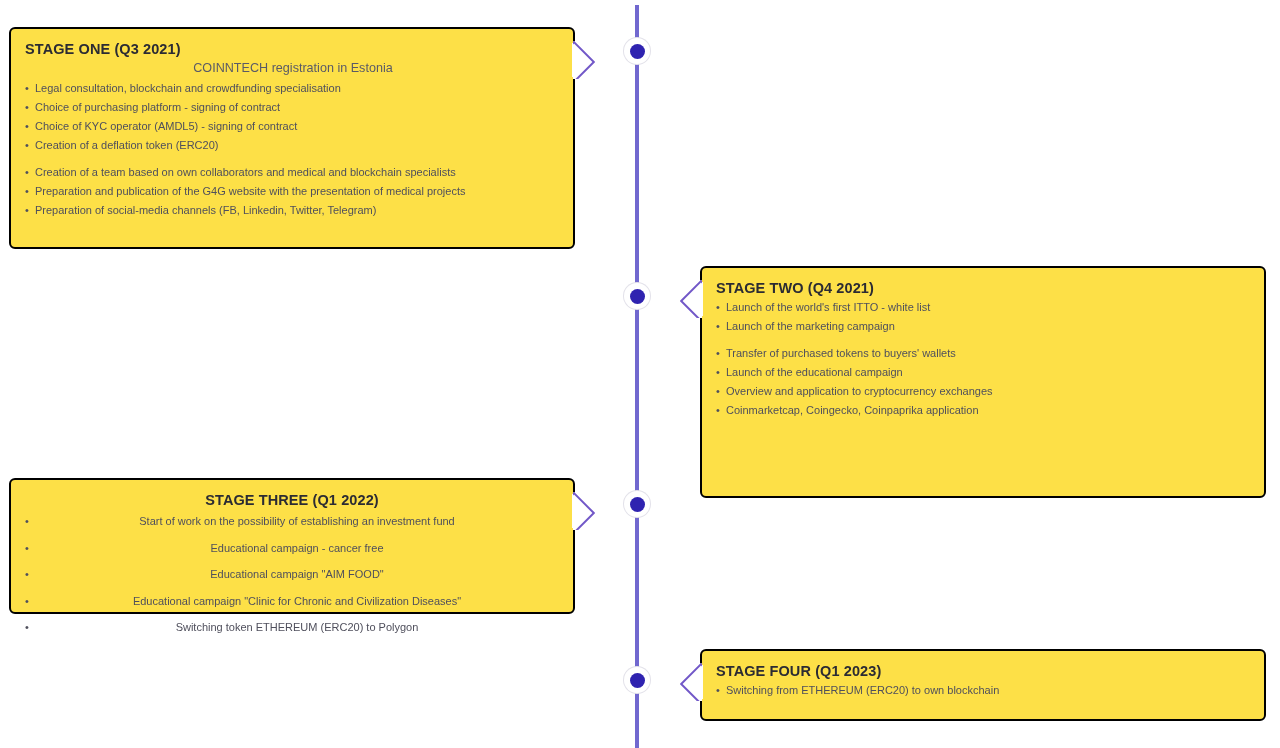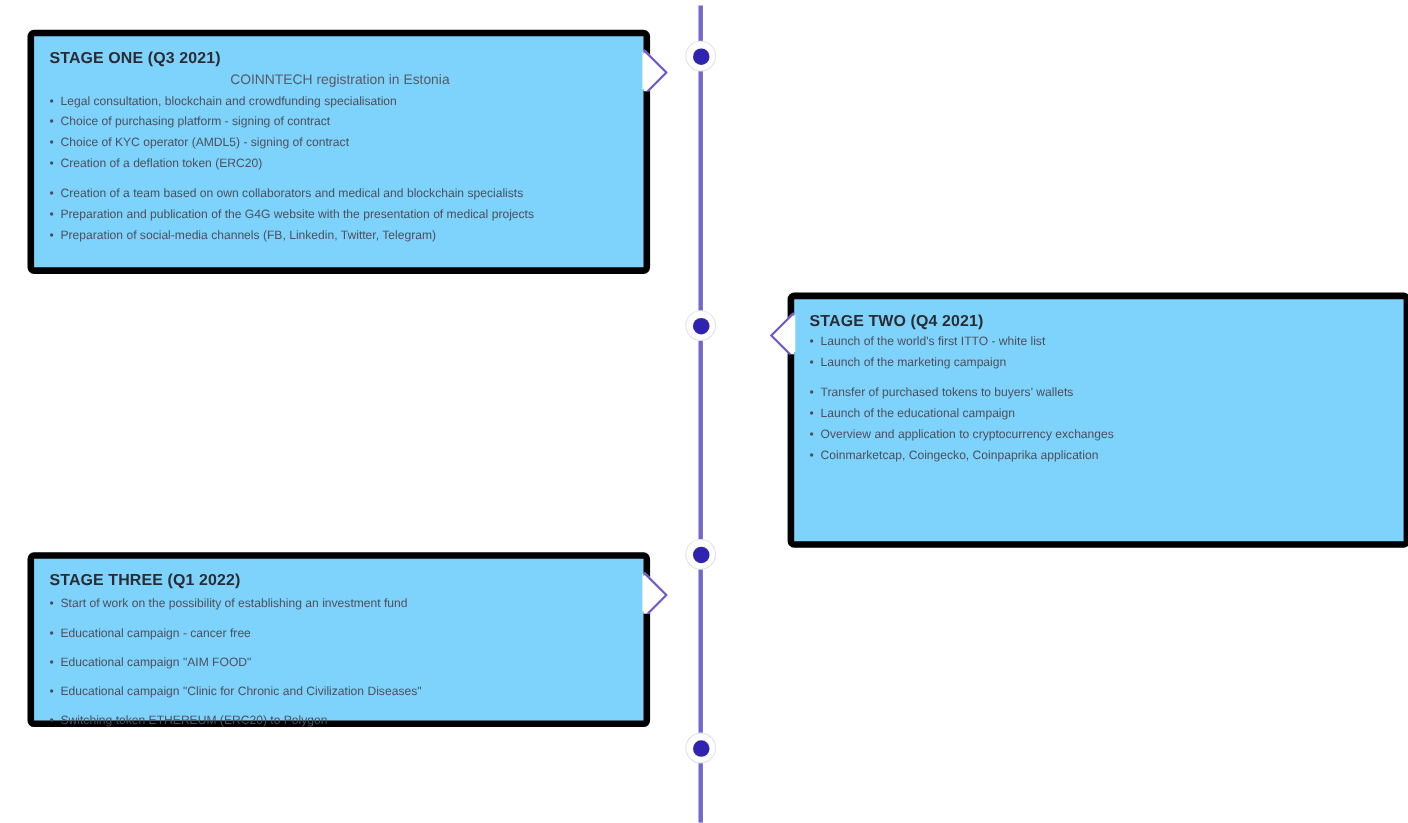--- a/index.html
+++ b/index.html
@@ -52,33 +52,32 @@
   }
   .node.n1 { top: 38px; }
   .node.n2 { top: 283px; }
   .node.n3 { top: 491px; }
   .node.n4 { top: 667px; }
 
   
   .card {
     position: absolute;
     box-sizing: border-box;
-    border: 6px solid #000000;
+    border: 2px solid #000000;
     border-radius: 6px;
-    background: #7dd3fc;
+    background: #fde047;
     padding: 12px 14px 14px 14px;
-    margin-left: 16px;
   }
 
   .card.left  { left: 9px;   width: 566px; }
   .card.right { left: 700px; width: 566px; }
 
   .card-1 { top: 27px;  height: 222px; }
   .card-2 { top: 266px; height: 232px; }
-  .card-3 { top: 502px; height: 159px; }
+  .card-3 { top: 478px; height: 136px; text-align: center; }
   .card-4 { top: 649px; height: 72px;  }
 
   
   .tail {
     position: absolute;
     width: 22px;
     height: 38px;
     top: 12px;
     overflow: hidden;
     pointer-events: none;
@@ -215,14 +214,25 @@
     </div>
     <ul class="bullets wide">
       <li>Start of work on the possibility of establishing an investment fund</li>
       <li>Educational campaign - cancer free</li>
       <li>Educational campaign "AIM FOOD"</li>
       <li>Educational campaign "Clinic for Chronic and Civilization Diseases"</li>
       <li>Switching token ETHEREUM (ERC20) to Polygon</li>
     </ul>
   </div>
 
+  <div class="card right card-4">
+    <div class="tail-mask left-mask"></div>
+    <div class="tail left-tail"></div>
+    <div class="card-title">
+      <span class="stage-name">STAGE FOUR</span>
+      <span class="stage-period">(Q1 2023)</span>
+    </div>
+    <ul class="bullets">
+      <li>Switching from ETHEREUM (ERC20) to own blockchain</li>
+    </ul>
+  </div>
 
 </div>
 
 </body></html>

